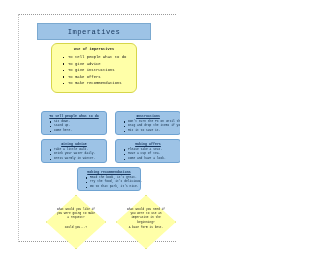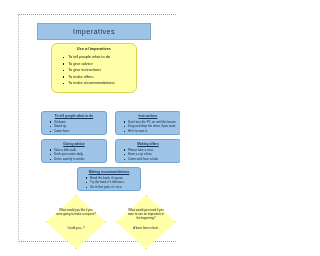--- a/index.html
+++ b/index.html
@@ -19,20 +19,21 @@
     position: absolute;
     left: 18px;
     top: 14px;
     width: 158px;
     height: 228px;
     background: #ffffff;
     border-top: 1px dotted #9a9a9a;
     border-left: 1px dotted #bdbdbd;
     border-bottom: 1px dotted #9a9a9a;
     box-sizing: border-box;
+    font-family: Liberation Mono, monospace;
   }
 
   
   #title-bar {
     position: absolute;
     left: 18px;
     top: 8px;
     width: 112px;
     height: 15px;
     background: #9dc3e6;

